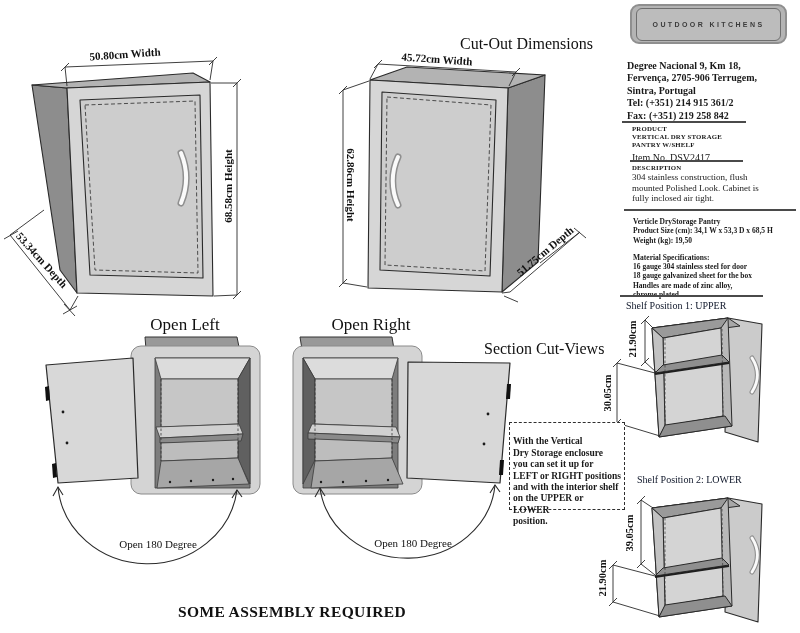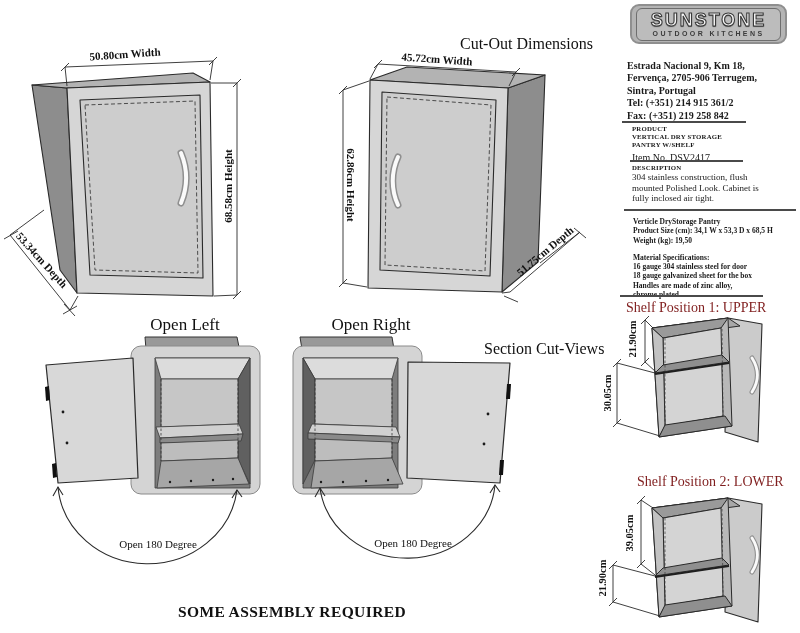--- a/index.html
+++ b/index.html
@@ -2,21 +2,21 @@
 <html><head>
 <meta charset="utf-8">
 <style>
   html,body{margin:0;padding:0;background:#fff;}
   .page{position:relative;width:800px;height:633px;background:#ffffff;
         font-family:"Liberation Serif",serif;color:#1a1a1a;overflow:hidden;}
   .abs{position:absolute;}
   .lbl{position:absolute;white-space:nowrap;}
   .ttl{font-size:16px;color:#111;}
   .subttl{font-size:17px;color:#111;}
-  .shelfttl{font-size:14px;color:#7f1d1d;}
+  .shelfttl{font-size:10px;color:#0f172a;}
   .dimlbl{font-size:11px;font-weight:600;color:#111;}
   .shelfdim{font-size:10.5px;font-weight:600;color:#111;}
   .arclbl{font-size:11px;color:#111;}
   .ctr{transform:translate(-50%,-50%);}
   .footer{font-size:15.5px;font-weight:700;letter-spacing:.4px;color:#111;}
   
   .logo{left:630px;top:4px;width:157px;height:40px;background:#b4b4b4;
         border:2px solid #8f8f8f;border-radius:9px;box-sizing:border-box;}
   .logo-inner{margin:2px 4px;border:1.5px solid #6e6e6e;border-radius:6px;height:31px;
         display:flex;flex-direction:column;align-items:center;justify-content:center;background:#bcbcbc;}
@@ -237,30 +237,38 @@
       <path d="M20,77 L20,114"></path>
       <path d="M16,81 L24,73"></path>
         <path d="M16,118 L24,110"></path>
       <path d="M20,77 L62,88"></path>
         <path d="M20,114 L67,128"></path>
     </g>
   </svg>
   <div class="lbl shelfdim ctr" style="left:629px;top:533px;transform:translate(-50%,-50%) rotate(-90deg)">39.05cm</div>
   <div class="lbl shelfdim ctr" style="left:602px;top:578px;transform:translate(-50%,-50%) rotate(-90deg)">21.90cm</div>
 
+  <div class="abs notebox">
+    <span>With the Vertical
+Dry Storage enclosure
+you can set it up for
+LEFT or RIGHT positions
+and with the interior shelf
+on the UPPER or LOWER
+position.</span>
+  </div>
 
   <div class="abs logo">
     <div class="logo-inner">
-      <div class="logo-brand">SUNSTONE</div>
       <div class="logo-tag">OUTDOOR KITCHENS</div>
     </div>
   </div>
 
   <div class="abs addr">
-    <div>Estrada Nacional 9, Km 18,</div>
+    <div>Degree Nacional 9, Km 18,</div>
     <div>Fervença, 2705-906 Terrugem,</div>
     <div>Sintra, Portugal</div>
     <div>Tel: (+351) 214 915 361/2</div>
     <div>Fax: (+351) 219 258 842</div>
   </div>
 
   <div class="rule" style="left:622px;top:121px;width:124px"></div>
 
   <div class="abs" style="left:632px;top:125px">
     <div class="tinyhead">PRODUCT</div>

